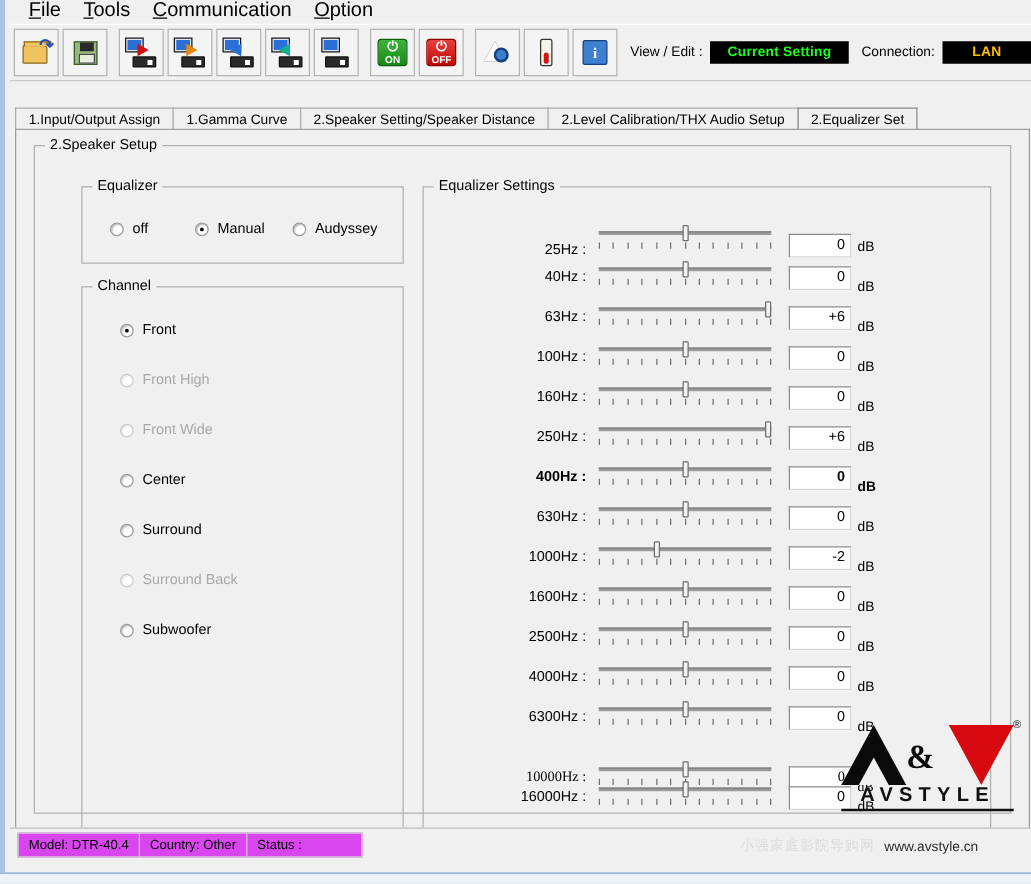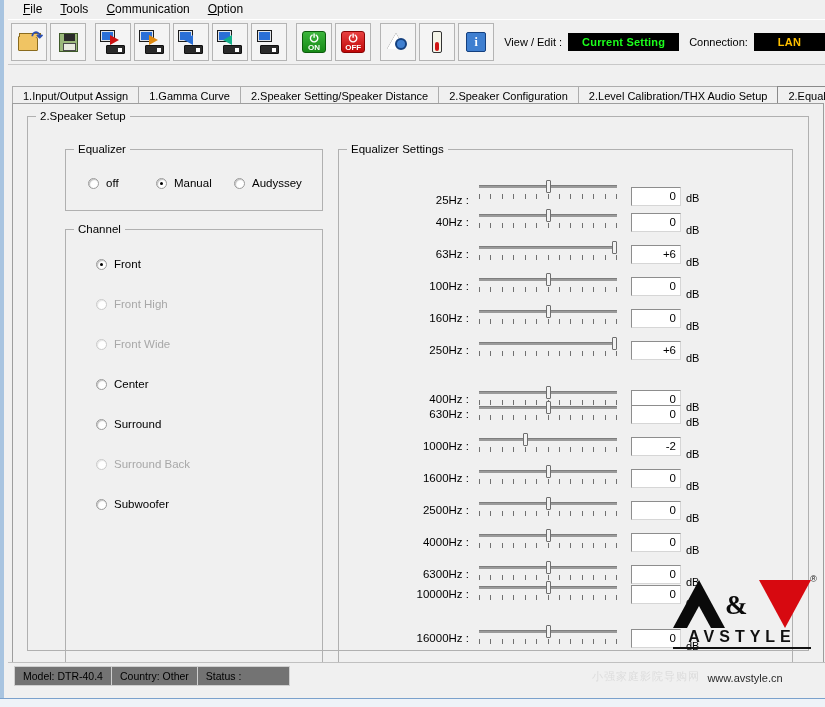--- a/index.html
+++ b/index.html
@@ -24,21 +24,21 @@
     background:#eef3f8;border-top:1px solid #7ba1cc;
   }
 
   
   .menubar{
     position:absolute;left:4px;top:0;right:0;height:18px;
     background:#f0f0f0;display:flex;align-items:center;
     padding-left:6px;
   }
   .menu-item{
-    font-size:12px;padding:1px 9px;color:#000;cursor:default;white-space:nowrap;
+    font-size:16px;padding:1px 9px;color:#000;cursor:default;white-space:nowrap;
   }
   .menu-item u{text-decoration:underline;}
 
   
   .toolbar{
     position:absolute;left:4px;top:19px;right:0;height:44px;
     background:#f0f0f0;border-top:1px solid #fff;border-bottom:1px solid #c8c8c8;
     display:flex;align-items:center;
   }
   .tb-btn{
@@ -136,21 +136,21 @@
   .brand{
     width:122px;height:24px;margin-left:4px;background:#ececec;
     border:1px solid #cfcfcf;box-sizing:border-box;
     display:flex;align-items:center;justify-content:center;
     font-size:19px;font-weight:bold;color:#b4b4b4;letter-spacing:0.5px;
     font-family:"Liberation Sans",sans-serif;
   }
   .sfield{
     height:20px;line-height:19px;padding:0 8px;font-size:10.5px;
     border:1px solid #cfcfcf;border-left:none;box-sizing:border-box;
-    background:#737373;white-space:nowrap;color:#000;
+    background:#d946ef;white-space:nowrap;color:#000;
   }
   .sfield.first{border-left:1px solid #cfcfcf;margin-left:6px;}
   .sfield.status{min-width:92px;}
 
   
   .wm{
     position:absolute;right:6px;bottom:14px;width:148px;height:112px;
     pointer-events:none;
   }
   .wm .reg{position:absolute;right:2px;top:2px;font-size:9px;color:#111;}
@@ -327,21 +327,20 @@
     <span class="tb-label">View / Edit :</span>
     <span class="lcd">Current Setting</span>
     <span class="tb-label">Connection:</span>
     <span class="lcd amber">LAN</span>
   </div>
 
   <div class="tabrow" id="tabrow2">
         <div class="tab">1.Input/Output Assign</div>
         <div class="tab">1.Gamma Curve</div>
         <div class="tab">2.Speaker Setting/Speaker Distance</div>
-        <div class="tab">2.Speaker Configuration</div>
         <div class="tab">2.Level Calibration/THX Audio Setup</div>
         <div class="tab active">2.Equalizer Set</div>
       </div>
 
   <div class="pane">
 
     <div class="gbox" style="left:14px;top:12px;width:782px;height:535px;">
       <span class="gbox-title">2.Speaker Setup</span>
 
       <div class="gbox" style="left:37px;top:32px;width:258px;height:62px;">
@@ -534,21 +533,21 @@
                     <i style="left: 103px;"></i>
                     <i style="left: 114px;"></i>
                     <i style="left: 126px;"></i>
                     <i style="left: 137px;"></i>
                   </div>
                   <div class="thumb" style="left: 133px;"></div>
                 </div>
                 <div class="eq-val">+6</div>
                 <div class="eq-unit">dB</div>
               </div>
-              <div class="eqrow" style="top: 209px;">
+              <div class="eqrow" style="top: 192px; font-weight: bold;">
                 <div class="eq-freq">400Hz :</div>
                 <div class="slider">
                   <div class="track"></div>
                   <div class="ticks">
                     <i style="left: 0px;"></i>
                     <i style="left: 11px;"></i>
                     <i style="left: 23px;"></i>
                     <i style="left: 34px;"></i>
                     <i style="left: 46px;"></i>
                     <i style="left: 57px;"></i>
@@ -702,21 +701,21 @@
                     <i style="left: 103px;"></i>
                     <i style="left: 114px;"></i>
                     <i style="left: 126px;"></i>
                     <i style="left: 137px;"></i>
                   </div>
                   <div class="thumb" style="left: 67px;"></div>
                 </div>
                 <div class="eq-val">0</div>
                 <div class="eq-unit">dB</div>
               </div>
-              <div class="eqrow" style="top: 404px;">
+              <div class="eqrow" style="top: 432px; font-family: Liberation Serif, serif;">
                 <div class="eq-freq">10000Hz :</div>
                 <div class="slider">
                   <div class="track"></div>
                   <div class="ticks">
                     <i style="left: 0px;"></i>
                     <i style="left: 11px;"></i>
                     <i style="left: 23px;"></i>
                     <i style="left: 34px;"></i>
                     <i style="left: 46px;"></i>
                     <i style="left: 57px;"></i>

